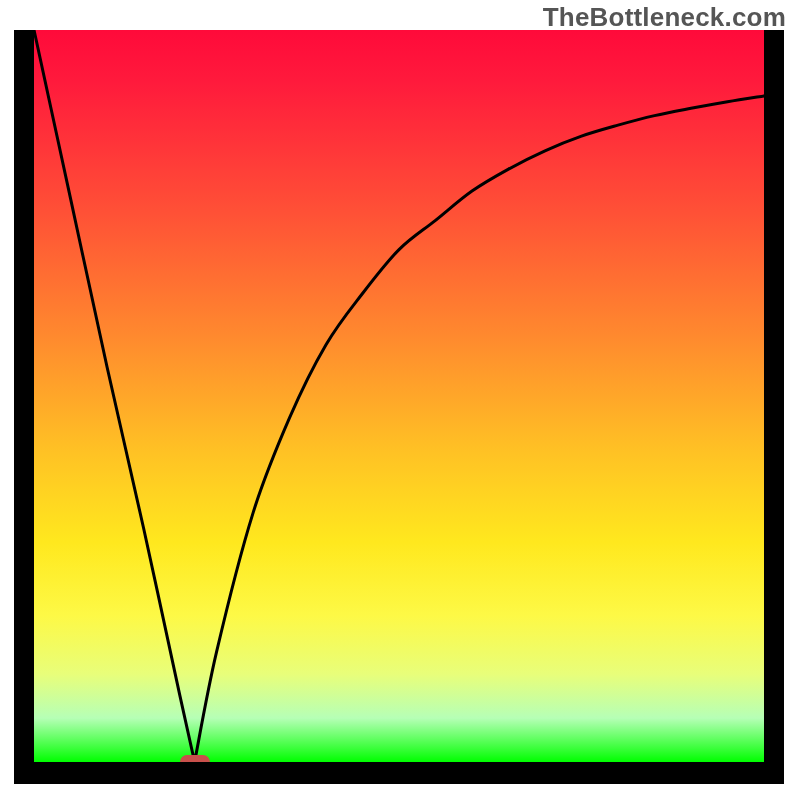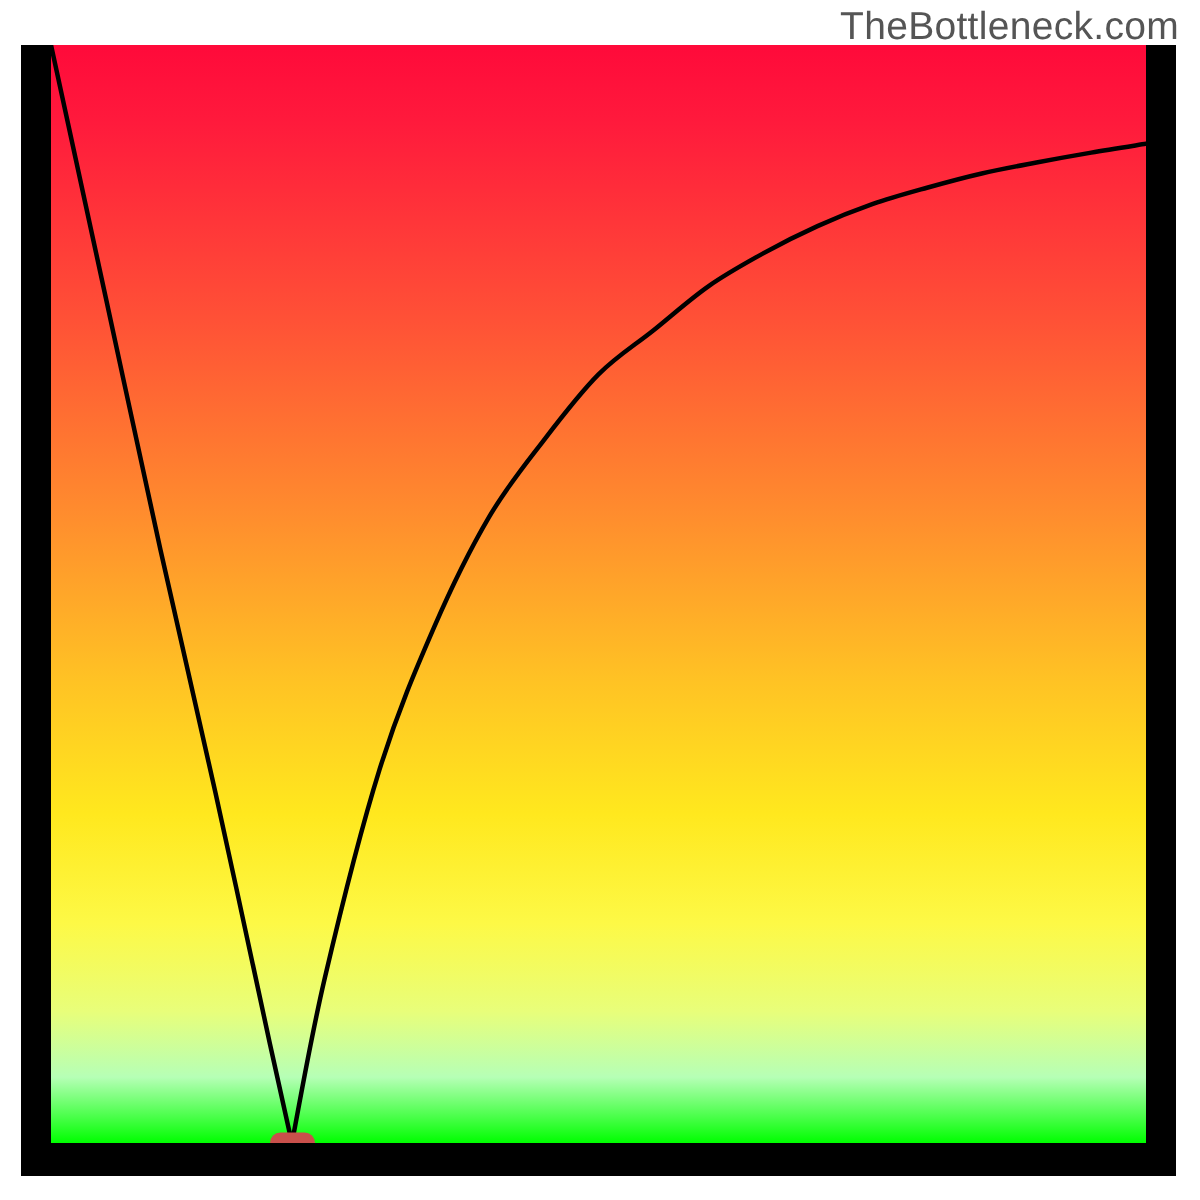--- a/index.html
+++ b/index.html
@@ -16,21 +16,21 @@
     width: 800px;
     height: 800px;
     box-sizing: border-box;
   }
   .watermark {
     position: absolute;
     top: 2px;
     right: 14px;
     color: #555555;
     font-size: 26px;
-    font-weight: 400;
+    font-weight: 700;
     z-index: 10;
     letter-spacing: 0.2px;
   }
   .black-outer {
     position: absolute;
     left: 14px;
     top: 30px;
     width: 770px;
     height: 754px;
     background: #000000;

